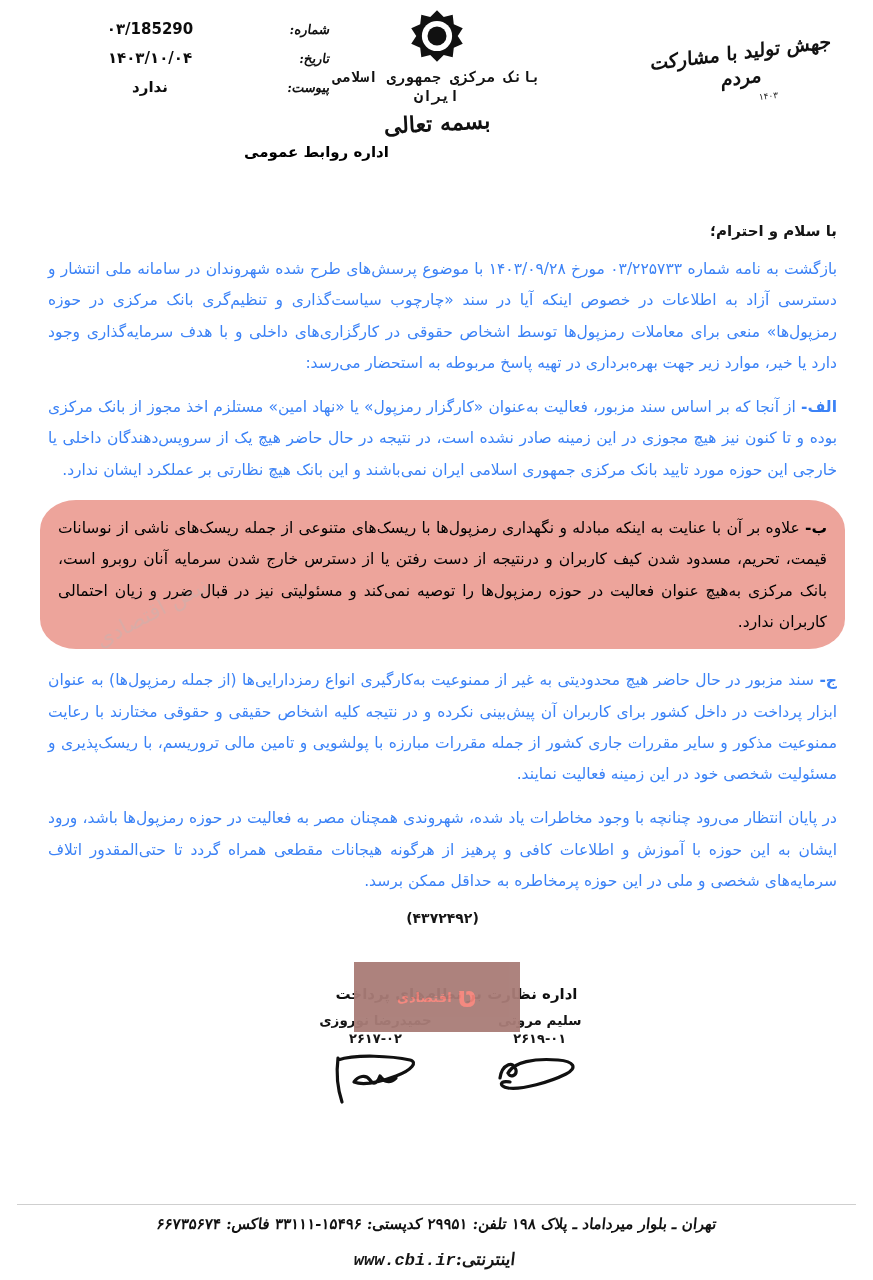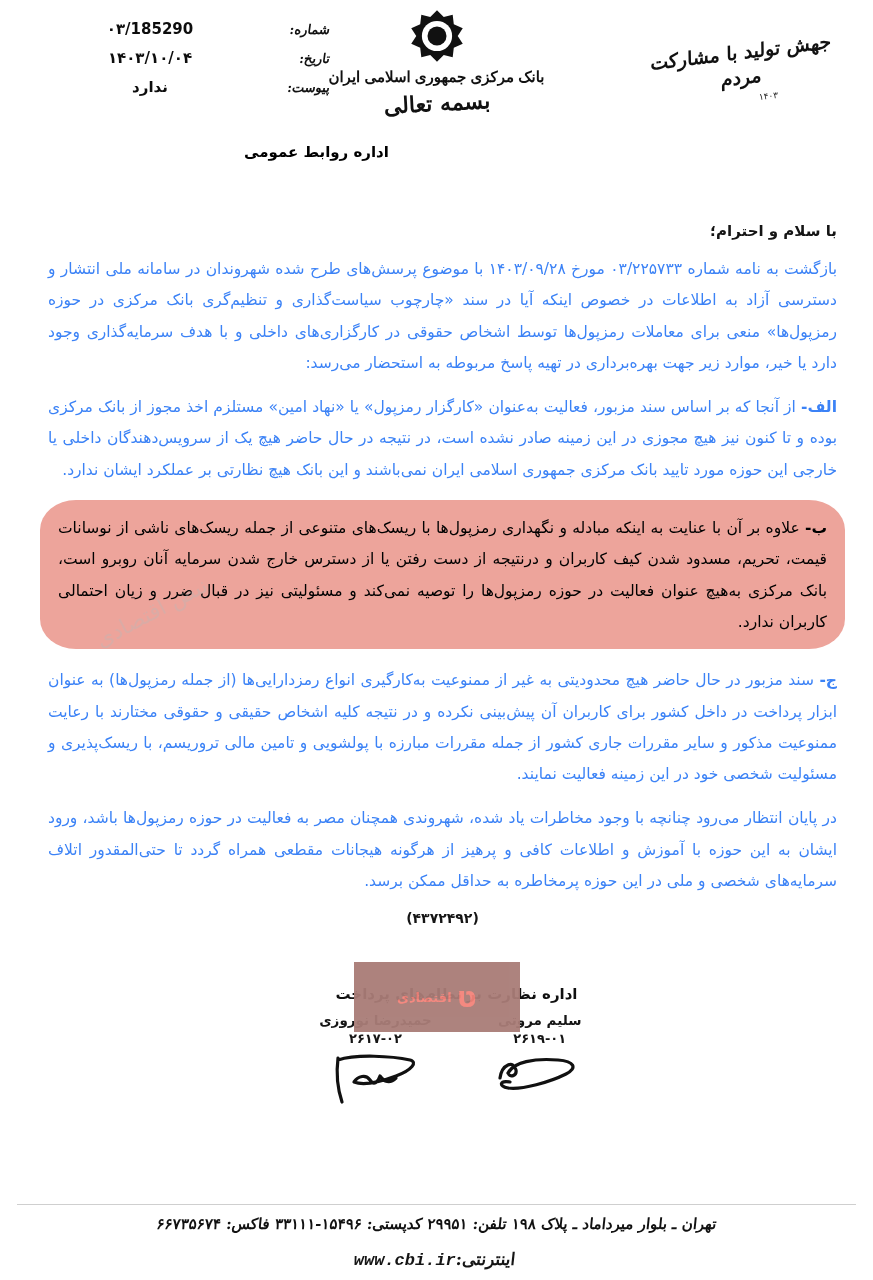--- a/index.html
+++ b/index.html
@@ -30,21 +30,21 @@
     display:block;font-size:9px;color:#222;
     transform:rotate(-6deg);margin-top:2px;margin-right:-55px;
   }
 
   .letterhead{
     position:absolute;top:8px;left:0;right:0;margin:0 auto;
     width:260px;text-align:center;
   }
   .emblem{width:56px;height:56px;margin:0 auto 4px;display:block;}
   .bank-name{
-    font-family:Liberation Sans, sans-serif;
+    font-family:Liberation Mono, monospace;
     font-size:15px;font-weight:700;color:#111;letter-spacing:-0.5px;
     transform:skewX(-5px);
   }
   .bank-script{
     font-family:"DejaVu Serif","Liberation Serif",serif;
     font-size:22px;font-weight:700;color:#111;margin-top:4px;
     transform:rotate(-3deg);letter-spacing:-2px;
   }
 
   .meta{position:absolute;top:20px;left:40px;width:290px;direction:rtl;}

